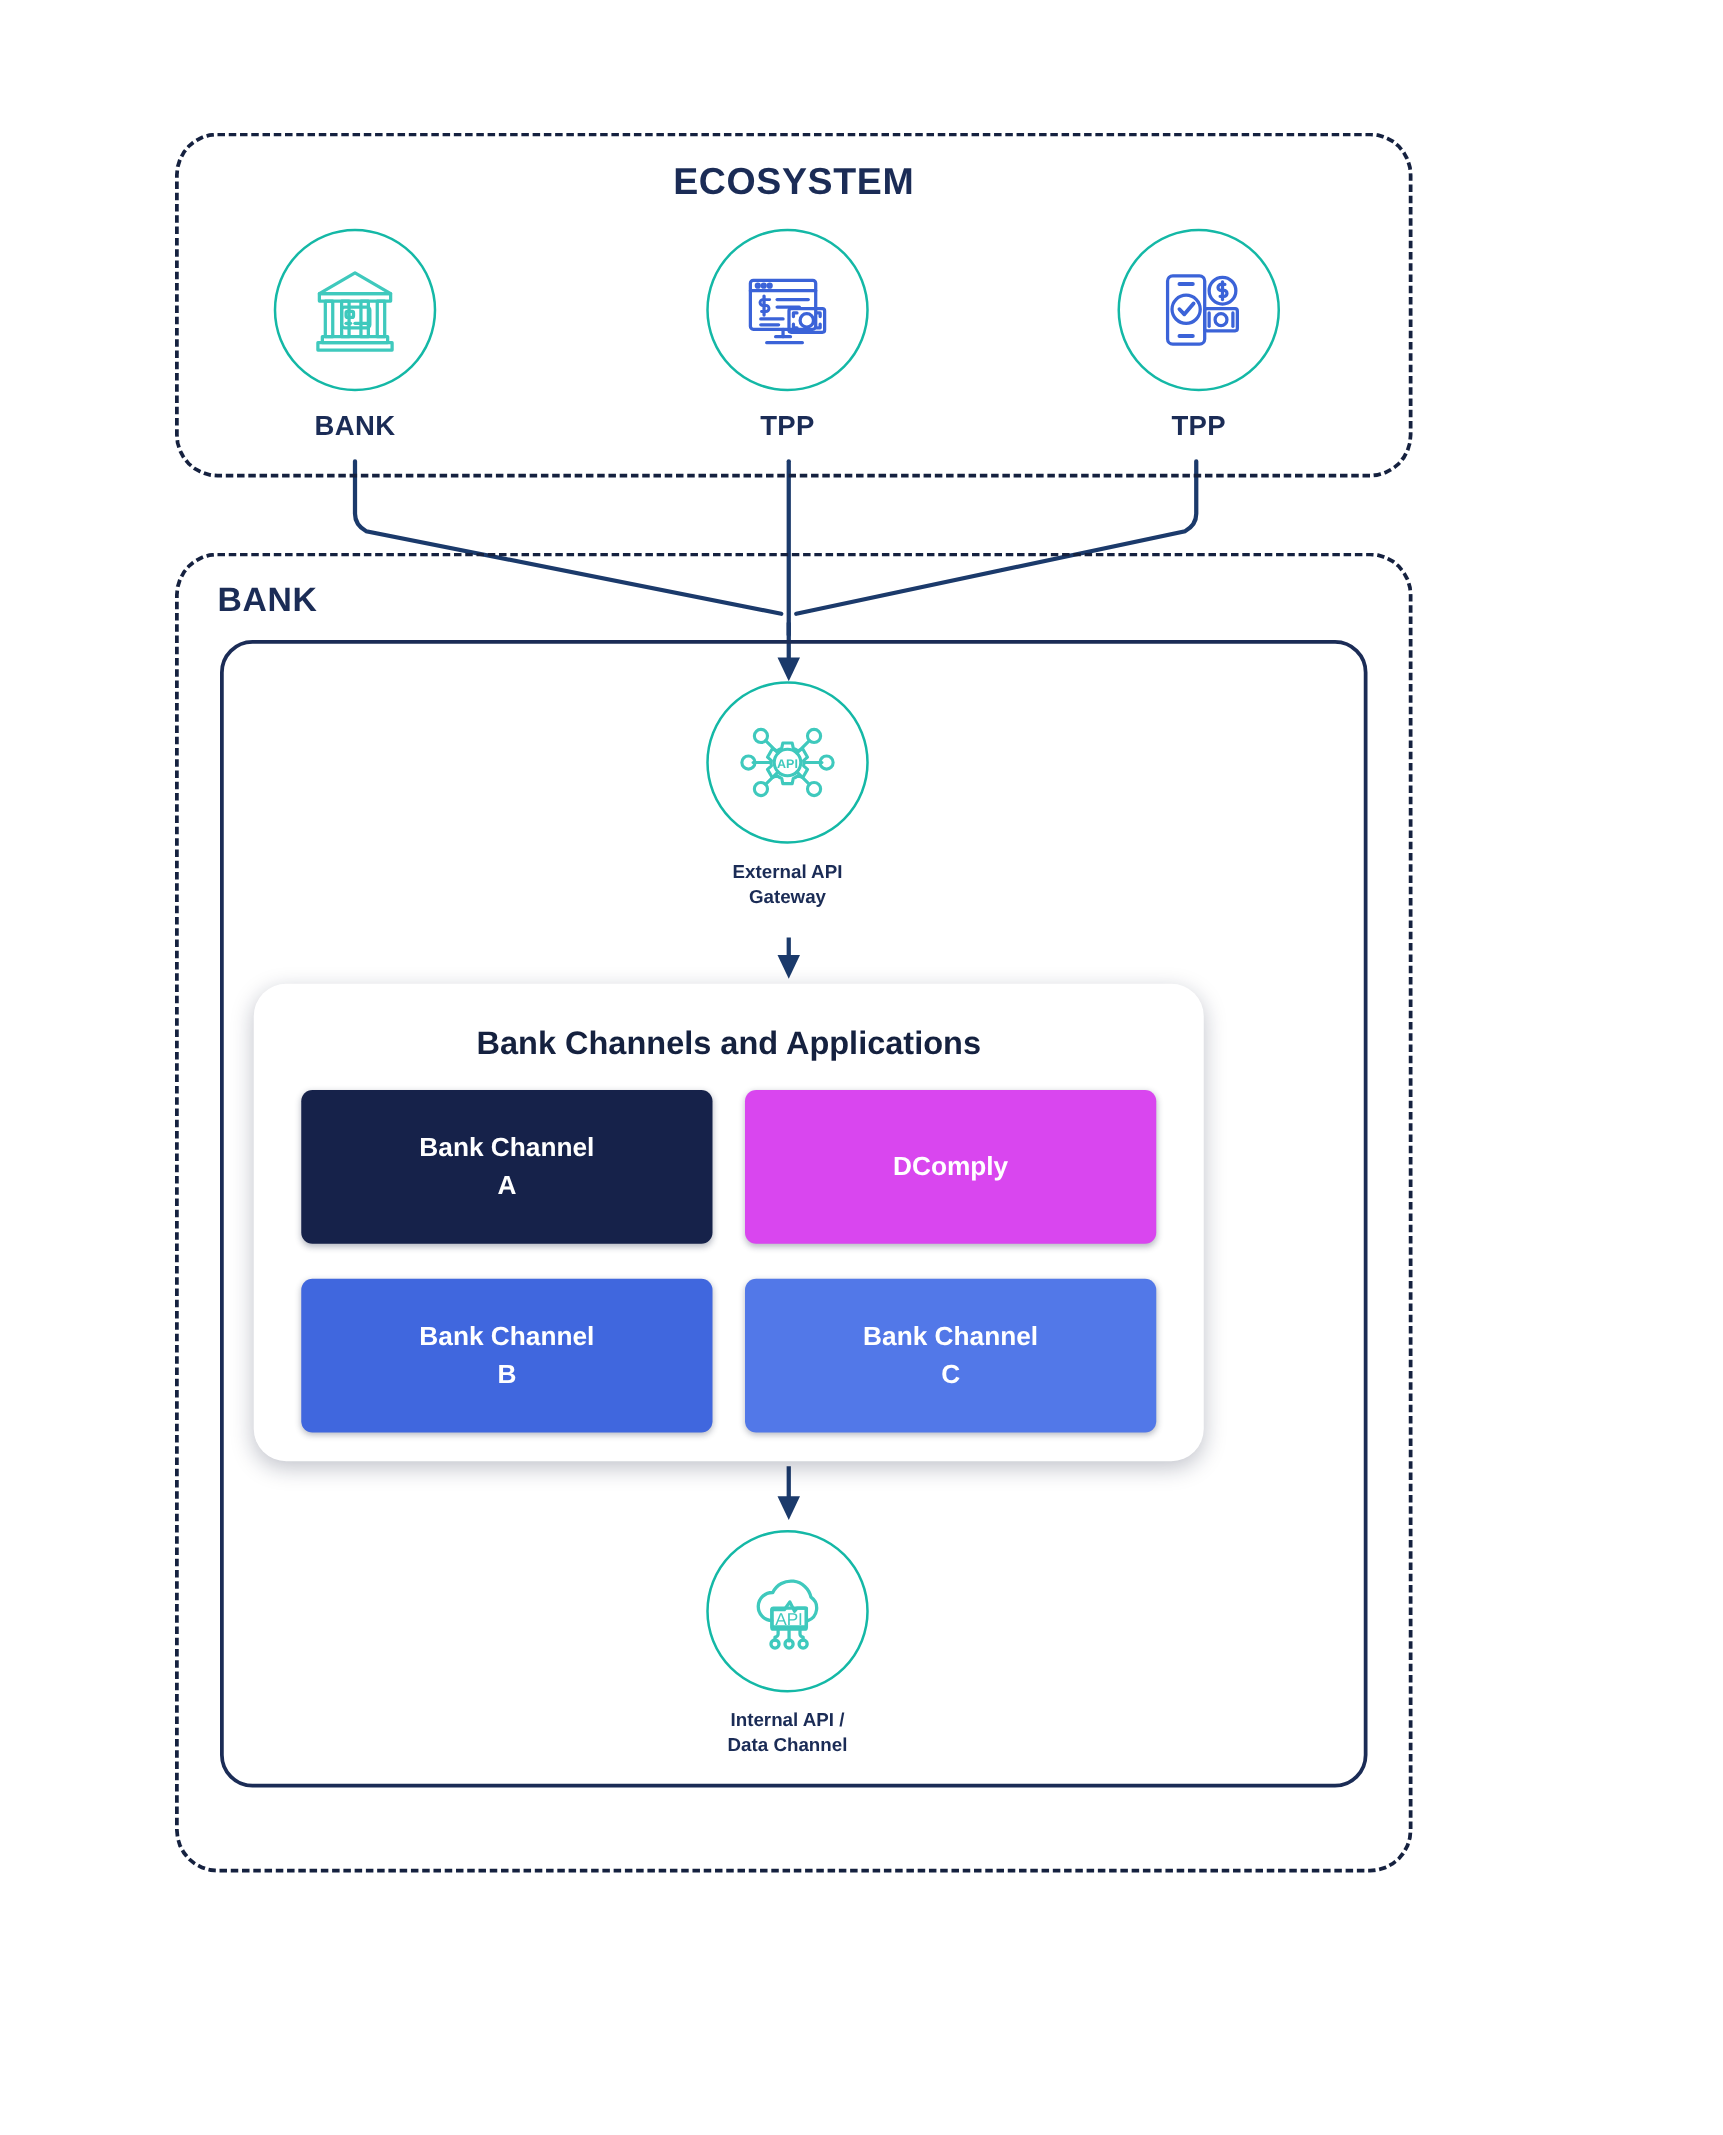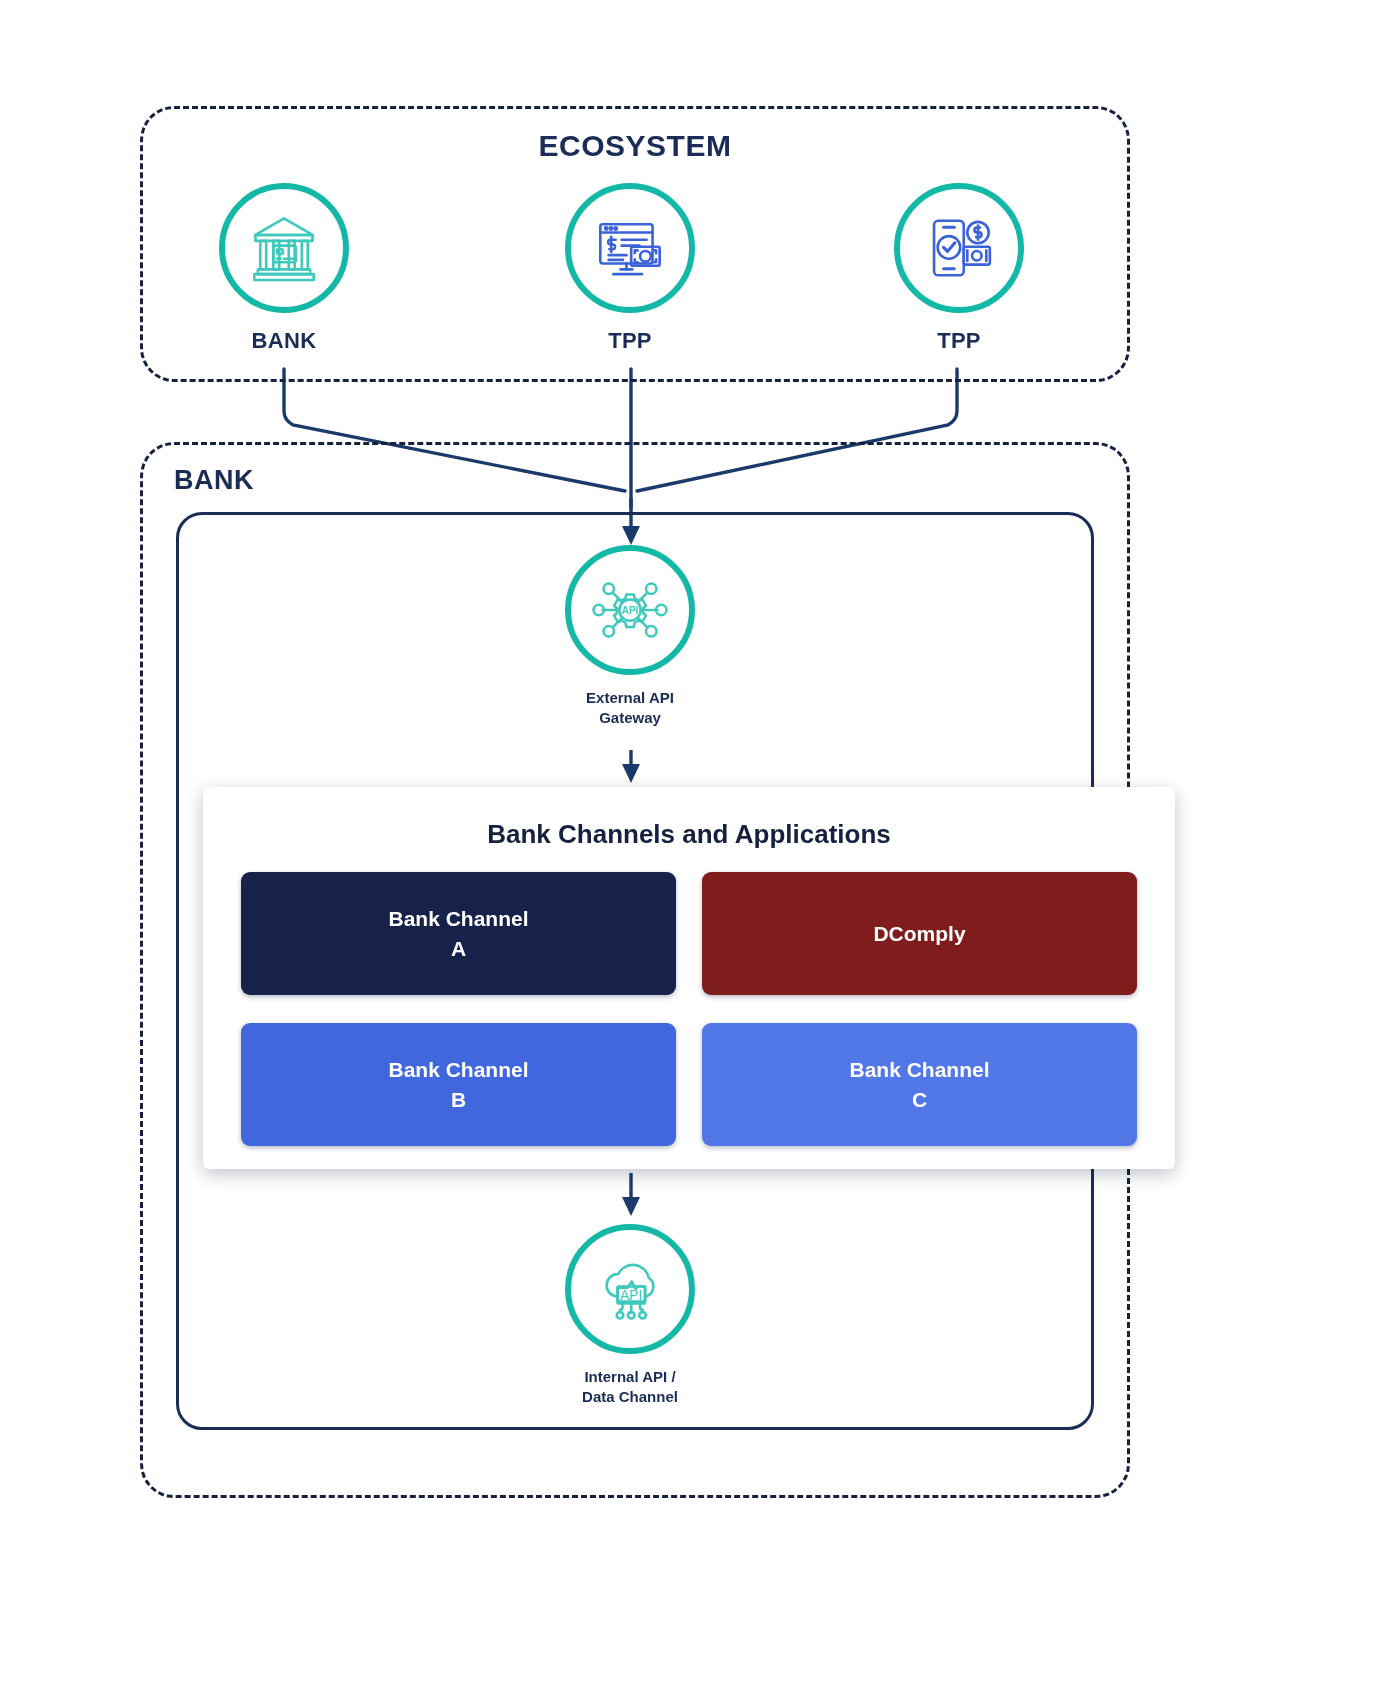--- a/index.html
+++ b/index.html
@@ -78,21 +78,21 @@
   .node {
     position: absolute;
     width: 130px;
     text-align: center;
   }
   .circle {
     width: 130px;
     height: 130px;
     border-radius: 50%;
     background: #ffffff;
-    border: 6px solid #14b8a6;
+    border: 2px solid #14b8a6;
     box-sizing: border-box;
     display: flex;
     align-items: center;
     justify-content: center;
   }
   .node-label {
     margin-top: 13px;
     color: #1b2c56;
     font-size: 15px;
     font-weight: 600;
@@ -108,24 +108,24 @@
   #node-tpp-1     { left: 565px; top: 155px; }
   #node-tpp-2     { left: 894px; top: 155px; }
   #node-ext-api   { left: 565px; top: 517px; }
   #node-int-api   { left: 565px; top: 1196px; }
 
   
   #channels-panel {
     position: absolute;
     left: 203px;
     top: 759px;
-    width: 972px;
+    width: 760px;
     height: 382px;
     background: #ffffff;
-    border-radius: 6px;
+    border-radius: 26px;
     box-shadow: 0 5px 18px rgba(15,25,55,0.26);
     box-sizing: border-box;
     padding: 22px 38px 30px 38px;
   }
   #channels-title {
     text-align: center;
     color: #15213f;
     font-size: 26px;
     font-weight: bold;
     margin: 10px 0 22px 0;
@@ -291,21 +291,21 @@
     </div>
     <div class="node-label">External API
 Gateway</div>
   </div>
 
   <div id="channels-panel">
     <div id="channels-title">Bank Channels and Applications</div>
     <div id="channels-grid">
       <div class="channel-box" style="background: rgb(22, 34, 74);">Bank Channel
 A</div>
-      <div class="channel-box" style="background: #7f1d1d; text-align: center;">DComply</div>
+      <div class="channel-box" style="background: #d946ef; text-align: center;">DComply</div>
       <div class="channel-box" style="background: rgb(64, 103, 222);">Bank Channel
 B</div>
       <div class="channel-box" style="background: rgb(82, 120, 232);">Bank Channel
 C</div>
     </div>
   </div>
 
   <div id="node-int-api" class="node">
     <div class="circle">
       <svg width="80" height="80" viewBox="0 0 64 64">

